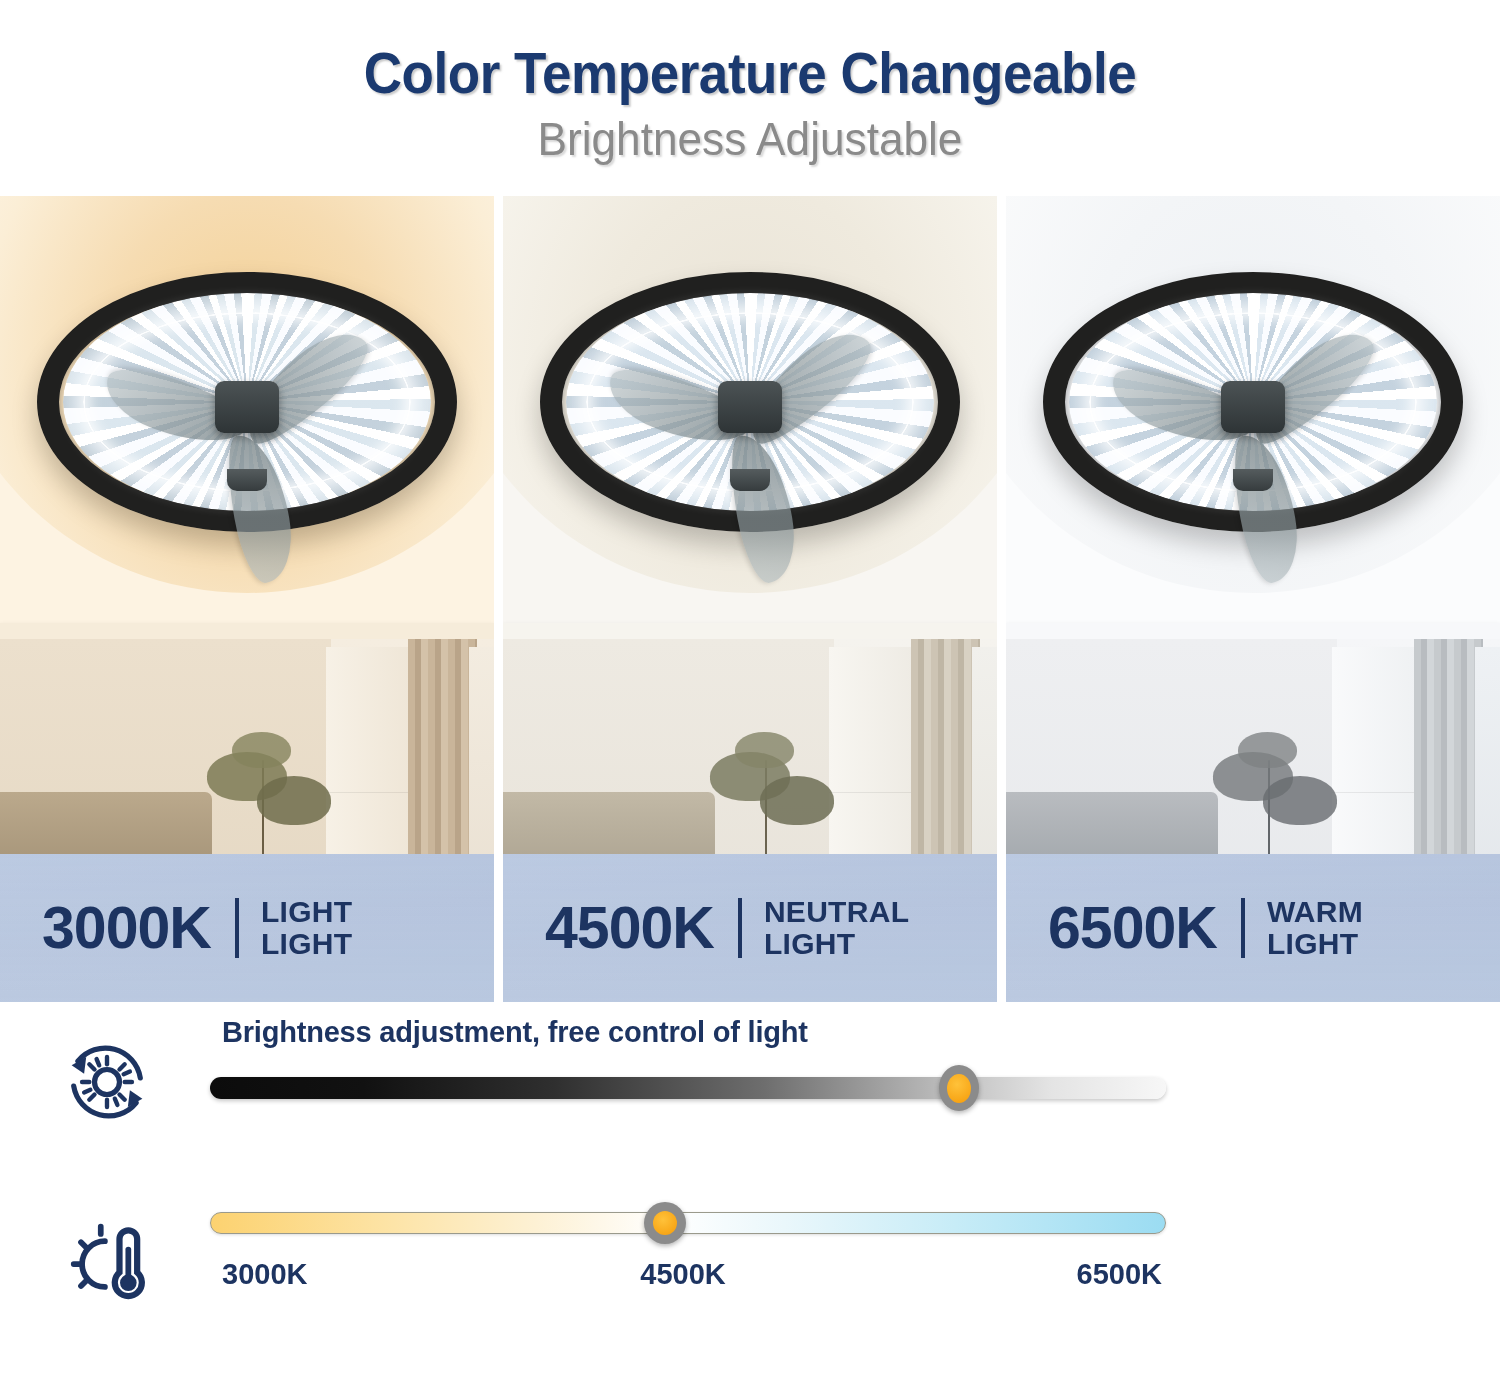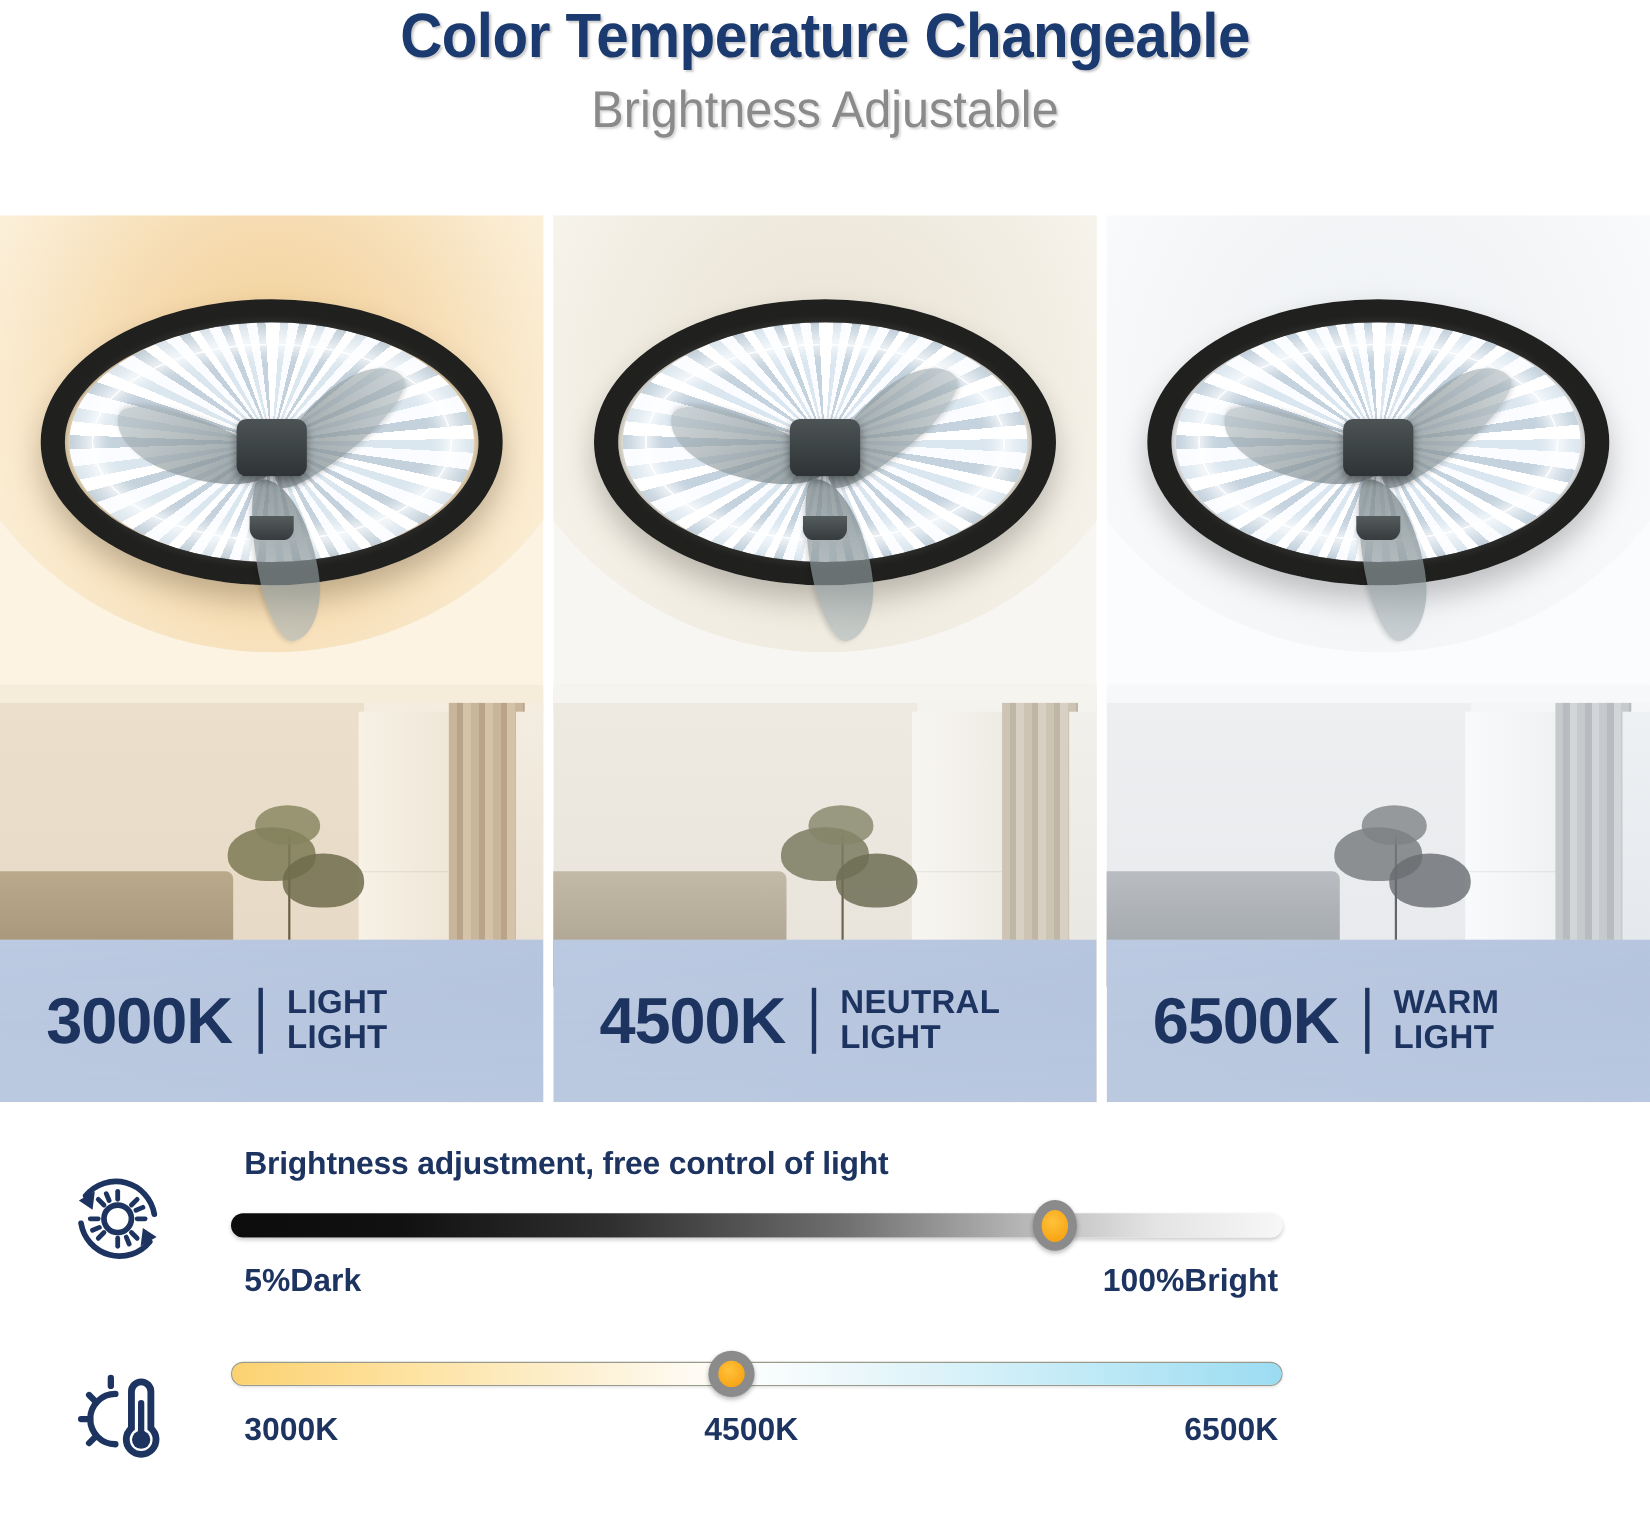--- a/index.html
+++ b/index.html
@@ -4,21 +4,21 @@
 <style>
   * { margin:0; padding:0; box-sizing:border-box; }
   html,body { background:#fff; }
   body {
     width:1500px; height:1392px;
     font-family:"Liberation Sans", sans-serif;
     position:relative; overflow:hidden;
   }
 
   
-  .header { width:100%; padding-top:4px; text-align:center; }
+  .header { width:100%; padding-top:4px; text-align:center;margin-top:40px; }
   .title {
     font-size:57px; font-weight:bold; color:#1b3a70;
     letter-spacing:-0.5px; line-height:1.02;
     transform:scaleX(0.93); transform-origin:center;
     text-shadow:2px 2px 2px rgba(160,160,160,.55);
   }
   .subtitle {
     font-size:47px; color:#8a8a8a; font-weight:normal;
     line-height:1.25; margin-top:8px;
     transform:scaleX(0.94); transform-origin:center;
@@ -158,21 +158,21 @@
   .divider-bar {
     width:4px; height:60px; background:#1d3461;
     margin:0 22px 0 24px; flex:0 0 auto;
   }
   .light-type {
     font-size:30px; font-weight:bold; color:#1d3461;
     line-height:1.08; letter-spacing:.3px;
   }
 
   
-  .controls { position:absolute; left:0; top:1030px; width:1208px; }
+  .controls { position:absolute; left:0; top:1004px; width:1208px; }
   .ctrl-row { position:relative; height:180px; }
 
   .ctrl-icon {
     position:absolute; left:55px; top:26px;
     width:104px; height:104px;
   }
   .ctrl-body { position:absolute; left:200px; right:42px; top:0; }
   .ctrl-head {
     font-size:29px; font-weight:bold; color:#1d3461;
     letter-spacing:-.2px; margin:12px 0 0 22px;
@@ -397,24 +397,20 @@
           <line x1="72" y1="40" x2="66" y2="42.5"></line>
         </g>
       </svg>
     </div>
     <div class="ctrl-body">
       <div class="ctrl-head">Brightness adjustment, free control of light</div>
       <div class="slider-wrap">
         <div class="track track-bright"></div>
         <div class="thumb" style="left:76.5%;"></div>
       </div>
-      <div class="scale">
-        <span class="sc-left">5%Dark</span>
-        <span class="sc-right">100%Bright</span>
-      </div>
     </div>
   </div>
 
   <div class="ctrl-row">
     <div class="ctrl-icon">
       <svg viewBox="0 0 100 100" width="104" height="104">
         <g fill="none" stroke="#1d3461" stroke-width="5.5" stroke-linecap="round">
           <path d="M48,30 A22,22 0 0 0 48,74"></path>
           <line x1="44" y1="16" x2="44" y2="23"></line>
           <line x1="18" y1="52" x2="26" y2="52"></line>

